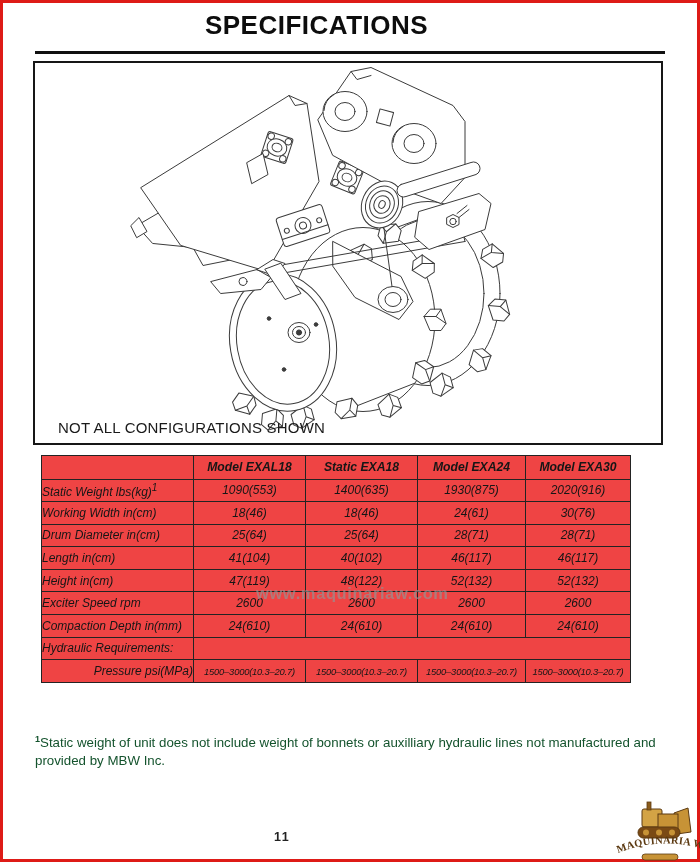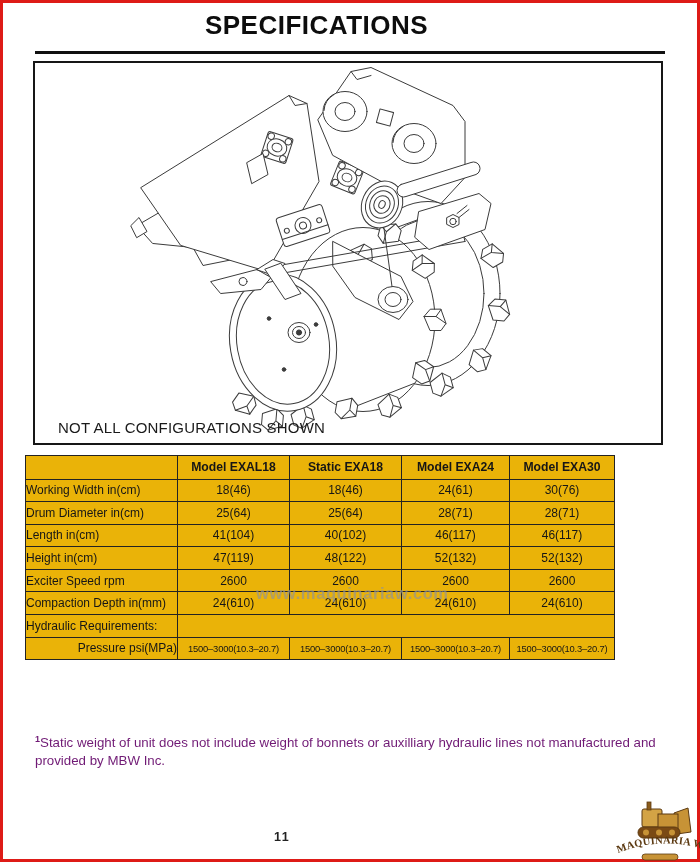--- a/index.html
+++ b/index.html
@@ -13,40 +13,40 @@
     font-size:26px;font-weight:bold;letter-spacing:.5px;color:#0d0d0d;
   }
   .title-rule{position:absolute;left:35px;top:51px;width:630px;height:3px;background:#101010;}
   .figure{
     position:absolute;left:33px;top:61px;width:630px;height:384px;
     border:2px solid #161616;box-sizing:border-box;background:#fff;
   }
   .figure svg.drawing{position:absolute;left:0;top:0;width:100%;height:100%;}
   .figure .caption{position:absolute;left:9px;bottom:7px;font-size:15px;letter-spacing:.2px;color:#1a1a1a;margin-left:14px;}
   table.spec{
-    position:absolute;left:25px;top:455px;border-collapse:collapse;table-layout:fixed;
-    font-size:12px;color:#161616;background:#eab308;
+    position:absolute;left:41px;top:455px;border-collapse:collapse;table-layout:fixed;
+    font-size:12px;color:#161616;background:#ef4444;font-style:italic;
   }
   table.spec td,table.spec th{
     border:1.4px solid #232323;padding:0;height:21.6px;overflow:hidden;white-space:nowrap;
     font-weight:normal;
   }
   table.spec th{font-weight:bold;font-size:12.2px;text-align:center;height:22.5px;}
   td.label{text-align:left;padding-left:6px;}
   td.val{text-align:center;}
   td.r{text-align:right;padding-right:8px;}
   td.sm{font-size:9.4px;letter-spacing:-.2px;}
   .watermark{
     position:absolute;left:256px;top:584px;z-index:6;
     font-size:16.5px;font-weight:bold;letter-spacing:.6px;
     color:rgba(148,148,148,.68);
   }
   .footnote{
     position:absolute;left:35px;top:721px;width:632px;
-    font-size:13.3px;line-height:1.32;color:#701a75;
+    font-size:13.3px;line-height:1.32;color:#14532d;
   }
   .footnote sup{font-size:9px;font-weight:bold;}
   .page-number{
     position:absolute;left:0;top:830px;width:564px;text-align:center;
     font-size:12.5px;font-weight:bold;letter-spacing:1.5px;color:#222;
   }
   .logo{position:absolute;right:0;bottom:0;width:84px;height:67px;z-index:60;}
 </style>
 </head>
 <body>
@@ -190,20 +190,27 @@
   </colgroup>
   <tbody>
       <tr>
     <th></th>
     <th>Model EXAL18</th>
     <th>Static EXA18</th>
     <th>Model EXA24</th>
     <th>Model EXA30</th>
   </tr>
   <tr>
+    <td class="label"><span>Static Weight lbs(kg)</span><sup>1</sup></td>
+    <td class="val">1090(553)</td>
+    <td class="val">1400(635)</td>
+    <td class="val">1930(875)</td>
+    <td class="val">2020(916)</td>
+  </tr>
+  <tr>
     <td class="label">Working Width in(cm)</td>
     <td class="val">18(46)</td>
     <td class="val">18(46)</td>
     <td class="val">24(61)</td>
     <td class="val">30(76)</td>
   </tr>
   <tr>
     <td class="label">Drum Diameter in(cm)</td>
     <td class="val">25(64)</td>
     <td class="val">25(64)</td>

